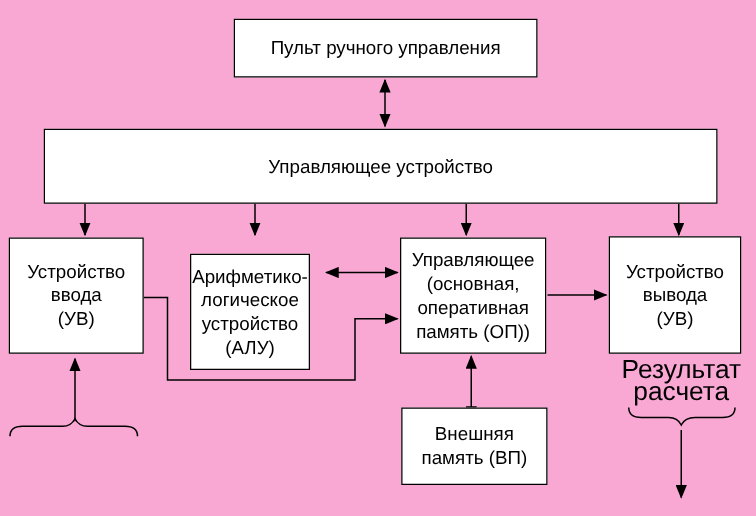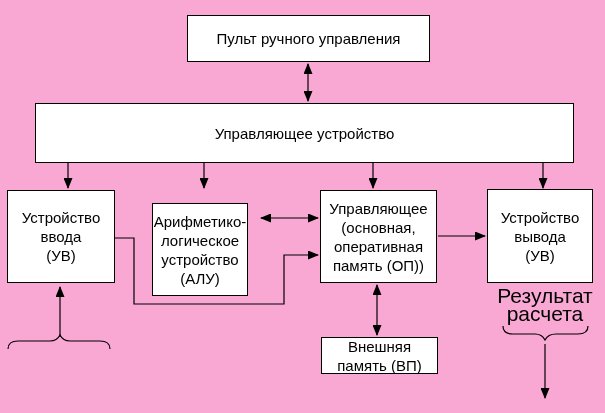--- a/index.html
+++ b/index.html
@@ -33,21 +33,21 @@
     white-space: pre-line;
     font-size: 21px;
     line-height: 19px;
   }
   #box-console  { left: 187px; top: 15px;  width: 243px; height: 47px; }
   #box-control  { left: 35px;  top: 103px; width: 539px; height: 60px; }
   #box-input    { left: 7px;   top: 190px; width: 108px; height: 93px; }
   #box-alu      { left: 152px; top: 190px; width: 96px; height: 93px; margin-top: 13px; }
   #box-memory   { left: 320px; top: 190px; width: 117px; height: 93px; }
   #box-output   { left: 487px; top: 189px; width: 106px; height: 94px; }
-  #box-external { left: 321px; top: 337px; width: 117px; height: 37px; }
+  #box-external { left: 321px; top: 326px; width: 117px; height: 62px; }
   #program-label { left: 5px;   top: 349px; width: 112px; }
   #result-label  { left: 493px; top: 287px; width: 104px; line-height: 18px; }
 </style>
 </head>
 <body>
 
 <div class="canvas">
 
   <svg class="wires" viewBox="0 0 605 413" xmlns="http://www.w3.org/2000/svg">
     <defs>

